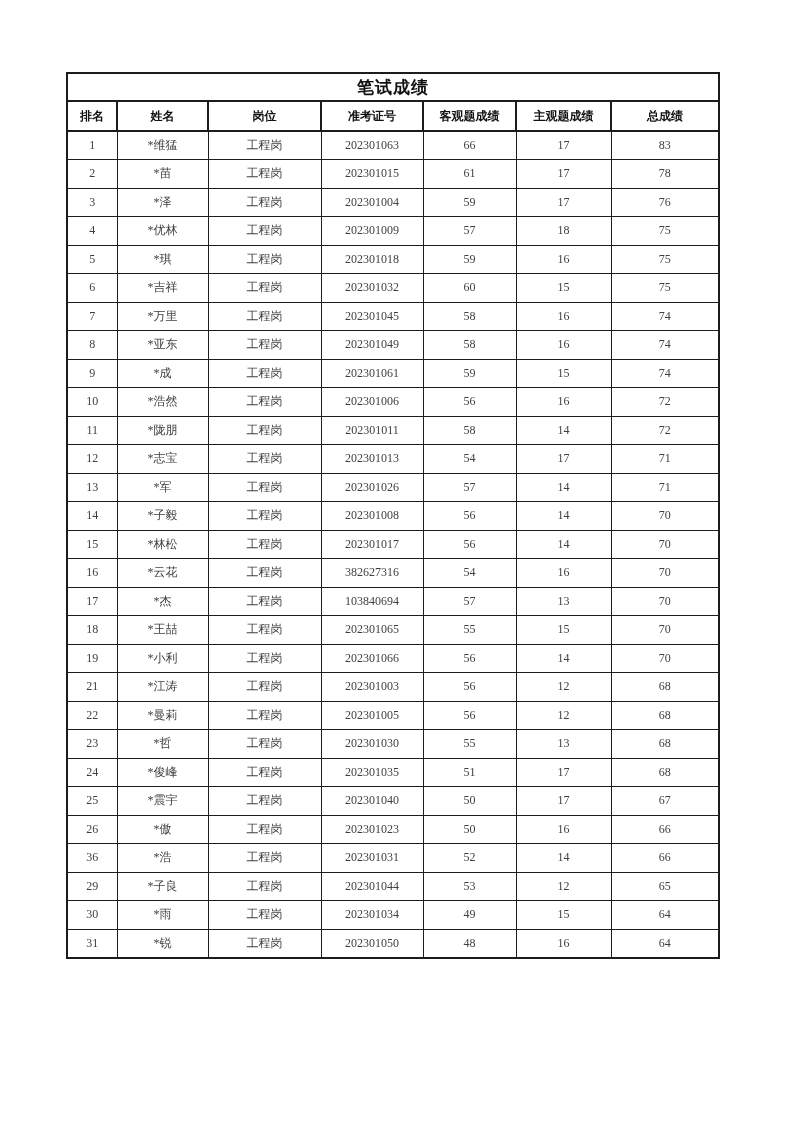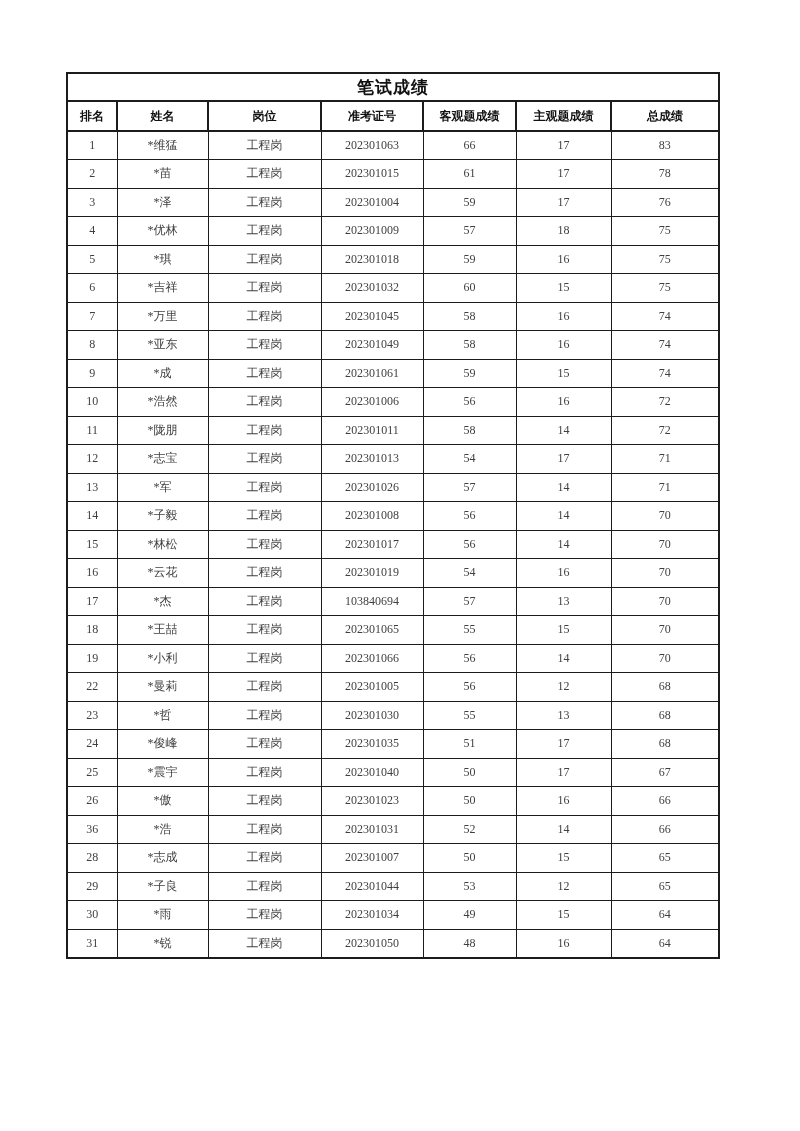--- a/index.html
+++ b/index.html
@@ -229,21 +229,21 @@
           <td>工程岗</td>
           <td>202301017</td>
           <td>56</td>
           <td>14</td>
           <td>70</td>
         </tr>
         <tr>
           <td>16</td>
           <td>*云花</td>
           <td>工程岗</td>
-          <td>202301019</td>
+          <td>382627316</td>
           <td>54</td>
           <td>16</td>
           <td>70</td>
         </tr>
         <tr>
           <td>17</td>
           <td>*杰</td>
           <td>工程岗</td>
           <td>103840694</td>
           <td>57</td>
@@ -260,20 +260,29 @@
           <td>70</td>
         </tr>
         <tr>
           <td>19</td>
           <td>*小利</td>
           <td>工程岗</td>
           <td>202301066</td>
           <td>56</td>
           <td>14</td>
           <td>70</td>
+        </tr>
+        <tr>
+          <td>21</td>
+          <td>*江涛</td>
+          <td>工程岗</td>
+          <td>202301003</td>
+          <td>56</td>
+          <td>12</td>
+          <td>68</td>
         </tr>
         <tr>
           <td>22</td>
           <td>*曼莉</td>
           <td>工程岗</td>
           <td>202301005</td>
           <td>56</td>
           <td>12</td>
           <td>68</td>
         </tr>
@@ -314,29 +323,20 @@
           <td>66</td>
         </tr>
         <tr>
           <td>36</td>
           <td>*浩</td>
           <td>工程岗</td>
           <td>202301031</td>
           <td>52</td>
           <td>14</td>
           <td>66</td>
-        </tr>
-        <tr>
-          <td>28</td>
-          <td>*志成</td>
-          <td>工程岗</td>
-          <td>202301007</td>
-          <td>50</td>
-          <td>15</td>
-          <td>65</td>
         </tr>
         <tr>
           <td>29</td>
           <td>*子良</td>
           <td>工程岗</td>
           <td>202301044</td>
           <td>53</td>
           <td>12</td>
           <td>65</td>
         </tr>

